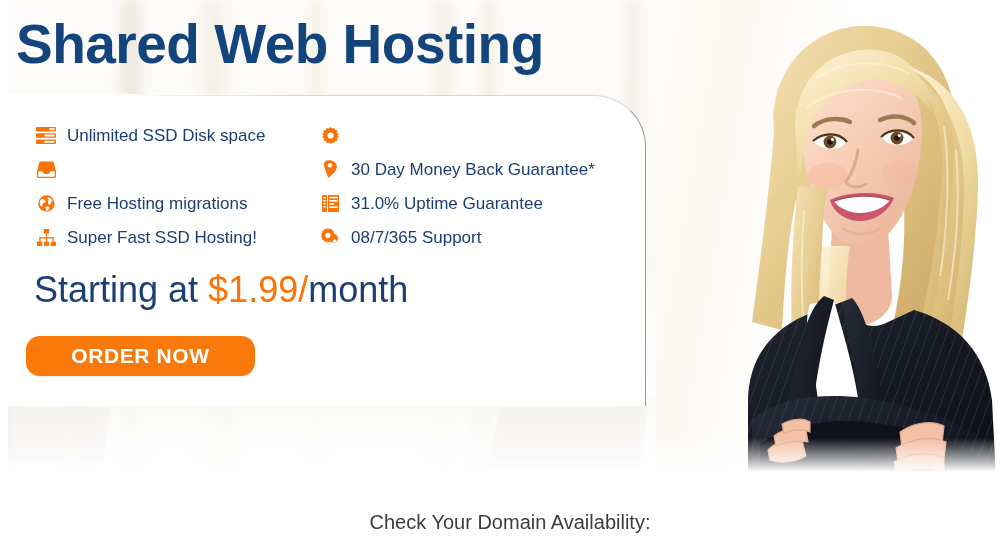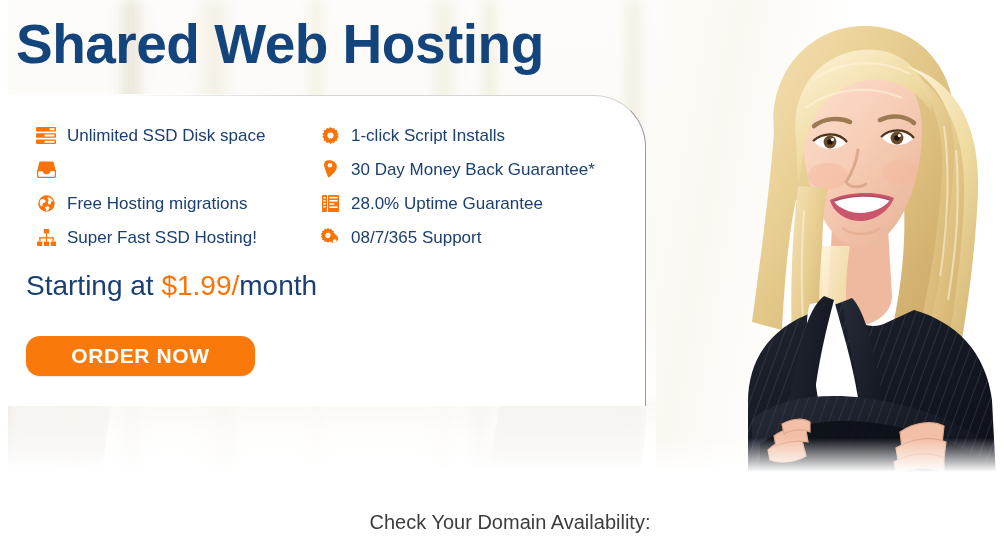--- a/index.html
+++ b/index.html
@@ -136,23 +136,23 @@
     align-items: center;
     justify-content: center;
     flex: 0 0 24px;
   }
   .feat .ic svg { display: block; }
   .feat .lbl { line-height: 1; }
 
   
   .price {
     position: absolute;
-    left: 18px; top: 272px;
+    left: 26px; top: 272px;
     z-index: 30;
-    font-size: 28px;
+    font-size: 36px;
     color: #1b3f72;
     white-space: nowrap;
     line-height: 1;
   }
   .price .amount { color: #f97306; }
 
   
   .order-btn {
     position: absolute;
     left: 18px; top: 336px;
@@ -443,21 +443,20 @@
             <path d="M8.5 0 L10.2 1.5 L12.3 0.9 L13.1 3
                      L15.3 3.3 L15 5.5 L16.8 6.9 L15.4 8.5
                      L16.8 10.1 L15 11.5 L15.3 13.7 L13.1 14
                      L12.3 16.1 L10.2 15.5 L8.5 17 L6.8 15.5
                      L4.7 16.1 L3.9 14 L1.7 13.7 L2 11.5
                      L0.2 10.1 L1.6 8.5 L0.2 6.9 L2 5.5
                      L1.7 3.3 L3.9 3 L4.7 0.9 L6.8 1.5 Z" fill="#f97306"></path>
             <circle cx="8.5" cy="8.5" r="3.1" fill="#ffffff"></circle>
           </svg>
         </span>
-        <span class="lbl">1-click Script Installs</span>
       </div>
 
       <div class="feat">
         <span class="ic">
           <svg width="15" height="18" viewBox="0 0 15 18">
             <path d="M4.6 0.3 C8.4 -0.5 12.6 1.6 13.6 5
                      C14.6 8.4 12.4 11.4 10 13.8
                      C8.2 15.6 6.6 17 5.6 17.8
                      C5 17 4.2 15.2 3.4 12.8
                      C2.4 9.8 1 6.6 1 4.6 C1 2.4 2.4 0.8 4.6 0.3 Z" fill="#f97306"></path>
@@ -475,21 +474,21 @@
             <rect x="1.3" y="5" width="2.4" height="1.5" fill="#ffffff"></rect>
             <rect x="1.3" y="8" width="2.4" height="1.5" fill="#ffffff"></rect>
             <rect x="1.3" y="11" width="2.4" height="1.5" fill="#ffffff"></rect>
             <rect x="6" y="0" width="11" height="17" rx=".7" fill="#f97306"></rect>
             <rect x="7.3" y="1.8" width="8.3" height="1.6" fill="#ffffff"></rect>
             <rect x="7.3" y="5" width="8.3" height="1.6" fill="#ffffff"></rect>
             <rect x="7.3" y="8.2" width="5" height="1.6" fill="#ffffff"></rect>
             <rect x="7.3" y="11.4" width="8.3" height="1.6" fill="#ffffff"></rect>
           </svg>
         </span>
-        <span class="lbl">28.0% Uptime Guarantee</span>
+        <span class="lbl">31.0% Uptime Guarantee</span>
       </div>
 
       <div class="feat">
         <span class="ic">
           <svg width="19" height="18" viewBox="0 0 19 18">
             <path d="M7 0 L8.5 1.3 L10.3 0.8 L11 2.6 L12.9 2.9
                      L12.6 4.8 L14.2 6 L13 7.4 L14.2 8.8
                      L12.6 10 L12.9 11.9 L11 12.2 L10.3 14
                      L8.5 13.5 L7 14.8 L5.5 13.5 L3.7 14
                      L3 12.2 L1.1 11.9 L1.4 10 L-0.2 8.8

